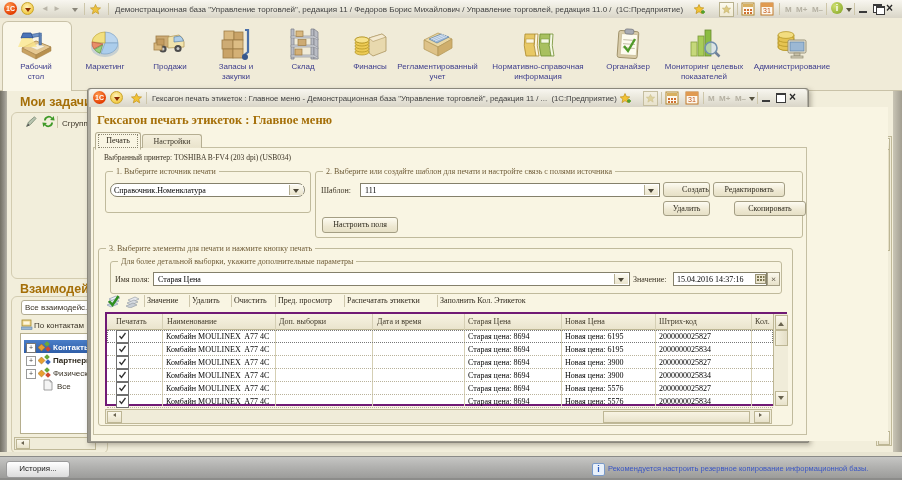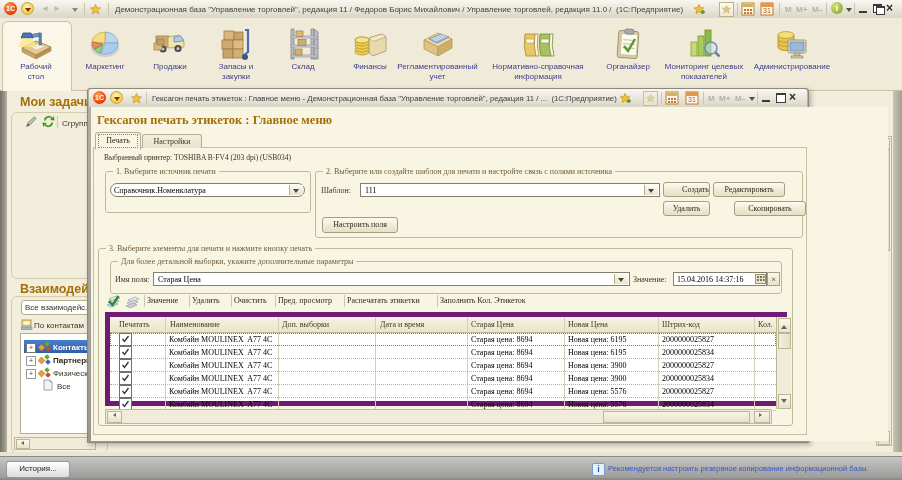--- a/index.html
+++ b/index.html
@@ -425,21 +425,21 @@
    <div class="ab lnk" style="left:93px;top:47px;">Удалить</div>
    <div class="ab sepv" style="left:132px;top:46px;height:12px;"></div>
    <div class="ab lnk" style="left:135px;top:47px;">Очистить</div>
    <div class="ab sepv" style="left:176px;top:46px;height:12px;"></div>
    <div class="ab lnk" style="left:179px;top:47px;">Пред. просмотр</div>
    <div class="ab sepv" style="left:245px;top:46px;height:12px;"></div>
    <div class="ab lnk" style="left:248px;top:47px;">Распечатать этикетки</div>
    <div class="ab sepv" style="left:338px;top:46px;height:12px;"></div>
    <div class="ab lnk" style="left:341px;top:47px;">Заполнить Кол. Этикеток</div>
 
-   <div class="ab" style="left:6px;top:63px;width:682px;height:94px;border:5px solid #701a75;background:#fff;box-sizing:border-box;">
+   <div class="ab" style="left:6px;top:63px;width:682px;height:94px;border:2px solid #701a75;background:#fff;box-sizing:border-box;">
     <div class="ab" style="left:0;top:0;width:680px;height:15px;background:linear-gradient(#f7f3e2,#eae4cd);border-bottom:1px solid #bdb694;color:#3f3828;">
      <span style="position:absolute;left:9px;top:3px;">Печатать</span>
      <span style="position:absolute;left:60px;top:3px;">Наименование</span>
      <span style="position:absolute;left:172px;top:3px;">Доп. выборки</span>
      <span style="position:absolute;left:270px;top:3px;">Дата и время</span>
      <span style="position:absolute;left:361px;top:3px;">Старая Цена</span>
      <span style="position:absolute;left:458px;top:3px;">Новая Цена</span>
      <span style="position:absolute;left:552px;top:3px;">Штрих-код</span>
      <span style="position:absolute;left:648px;top:3px;">Кол.</span>
     </div>

